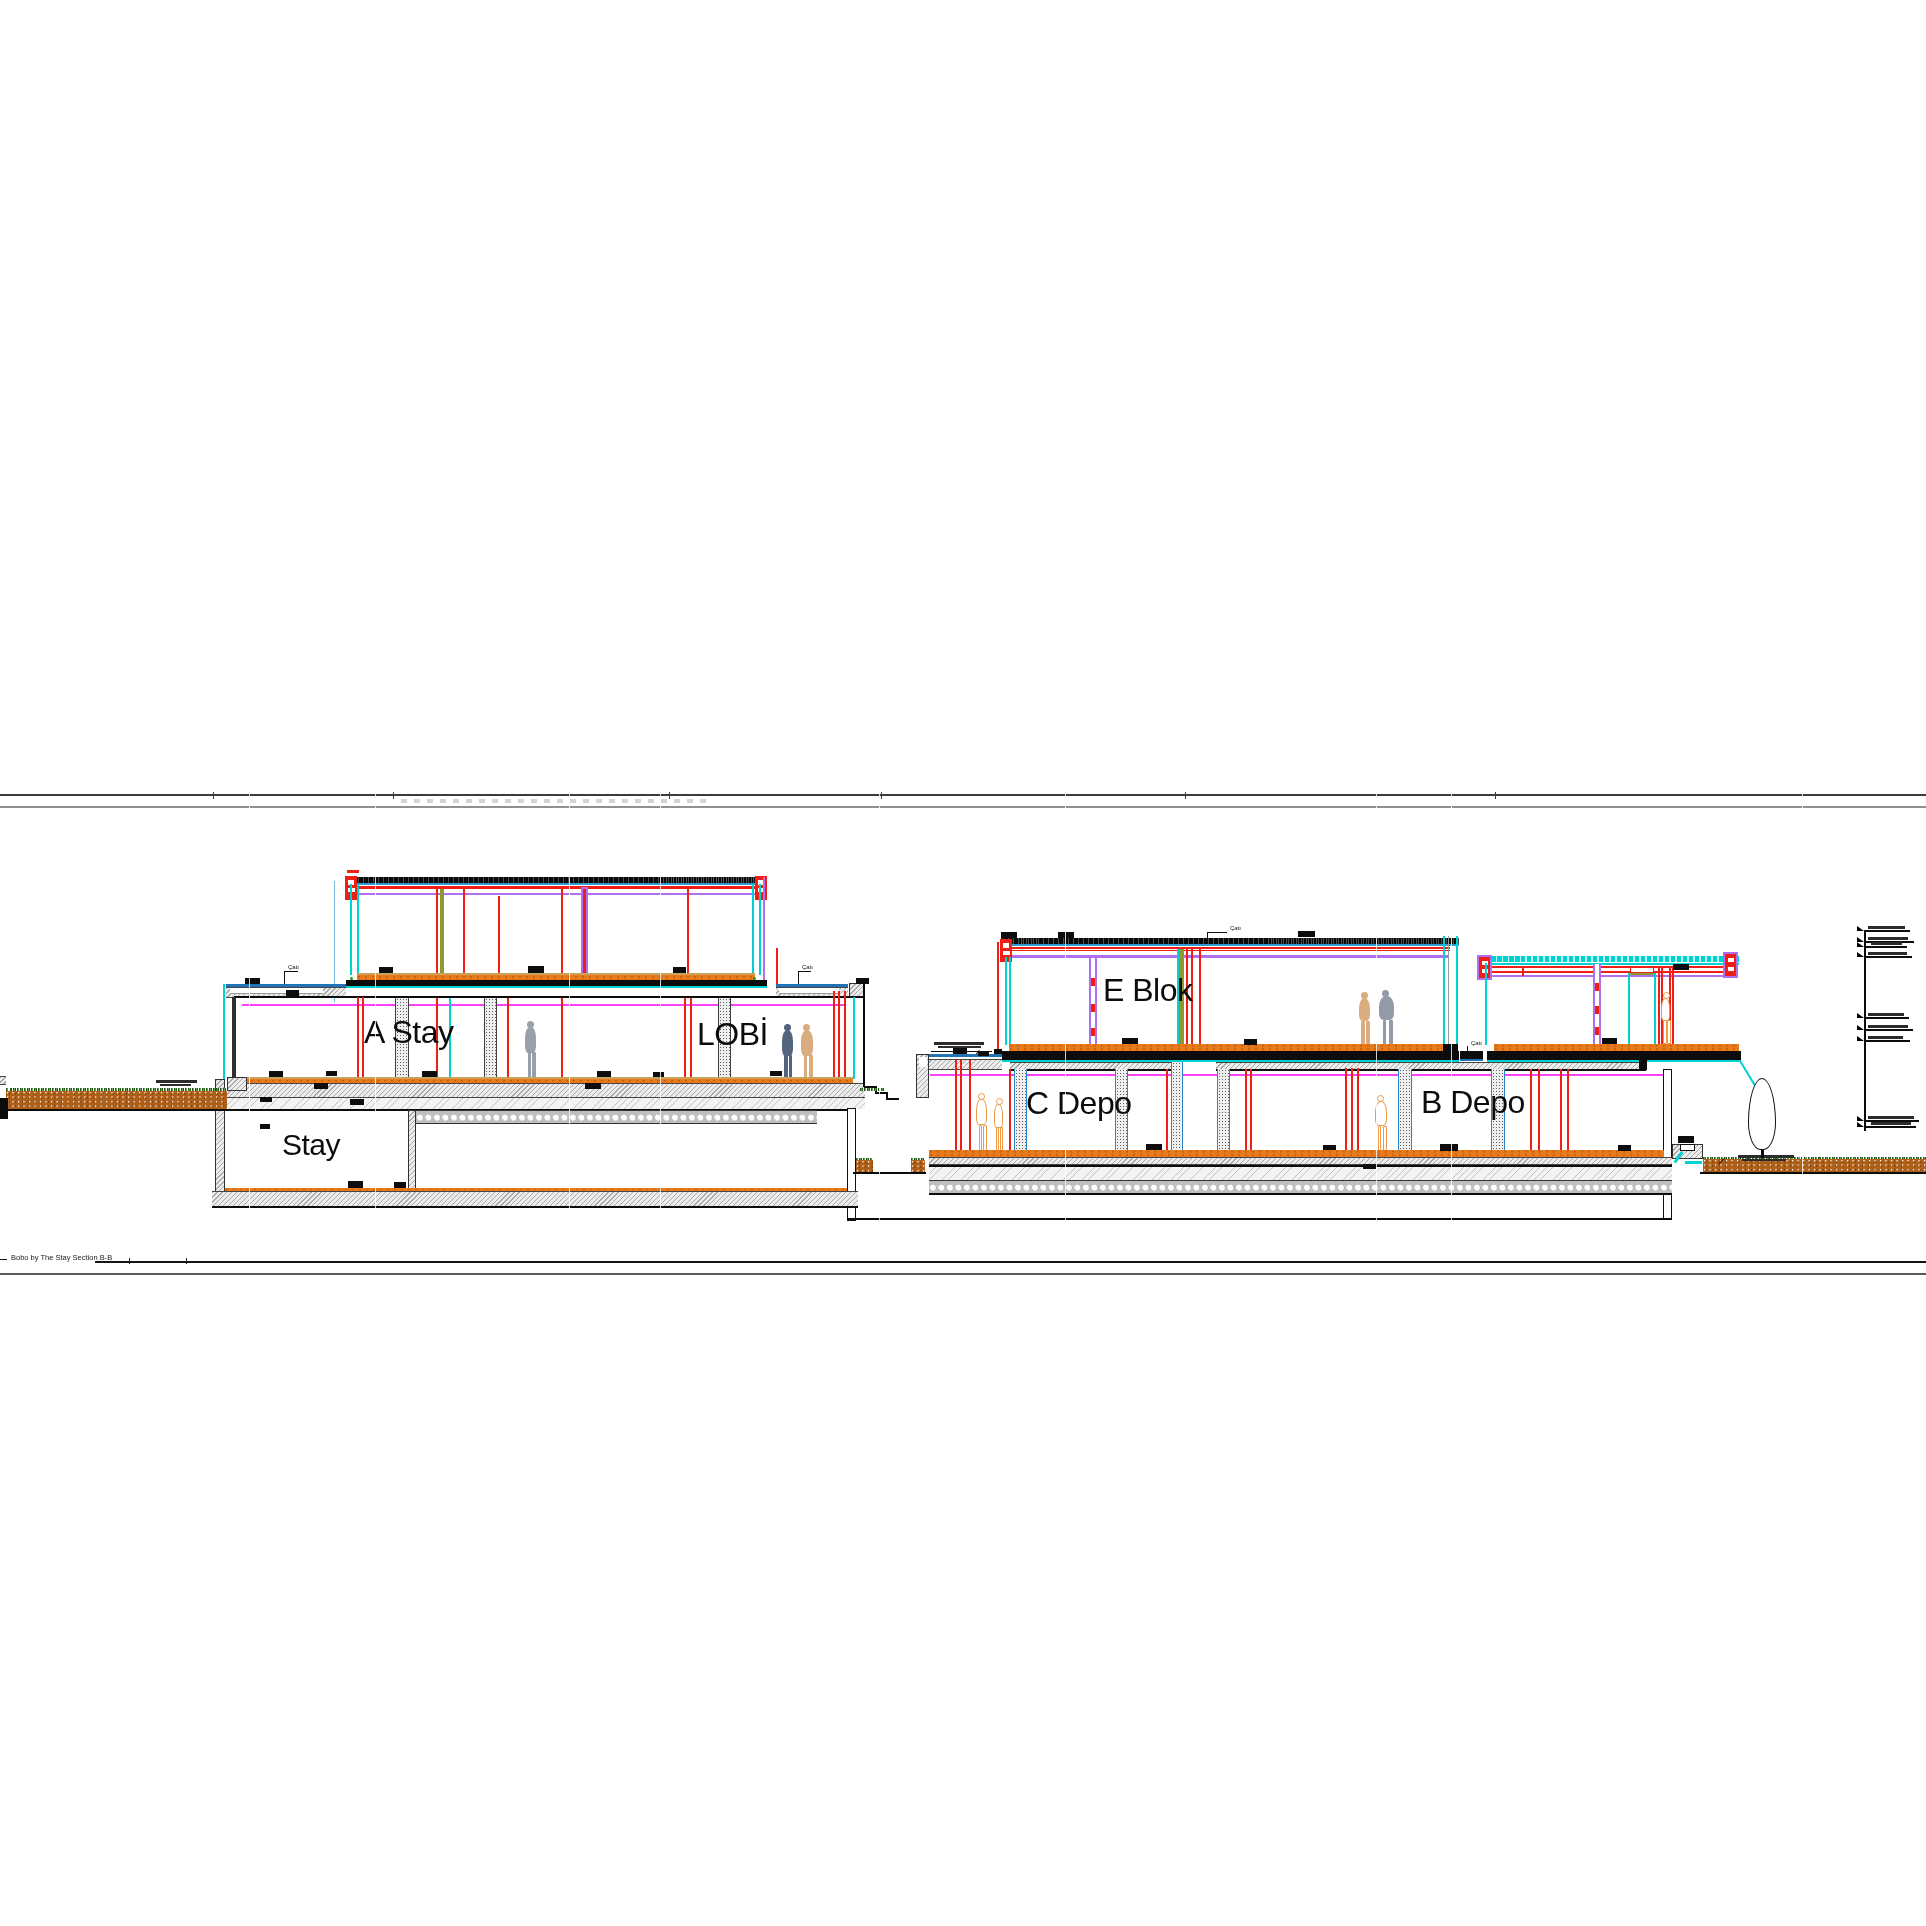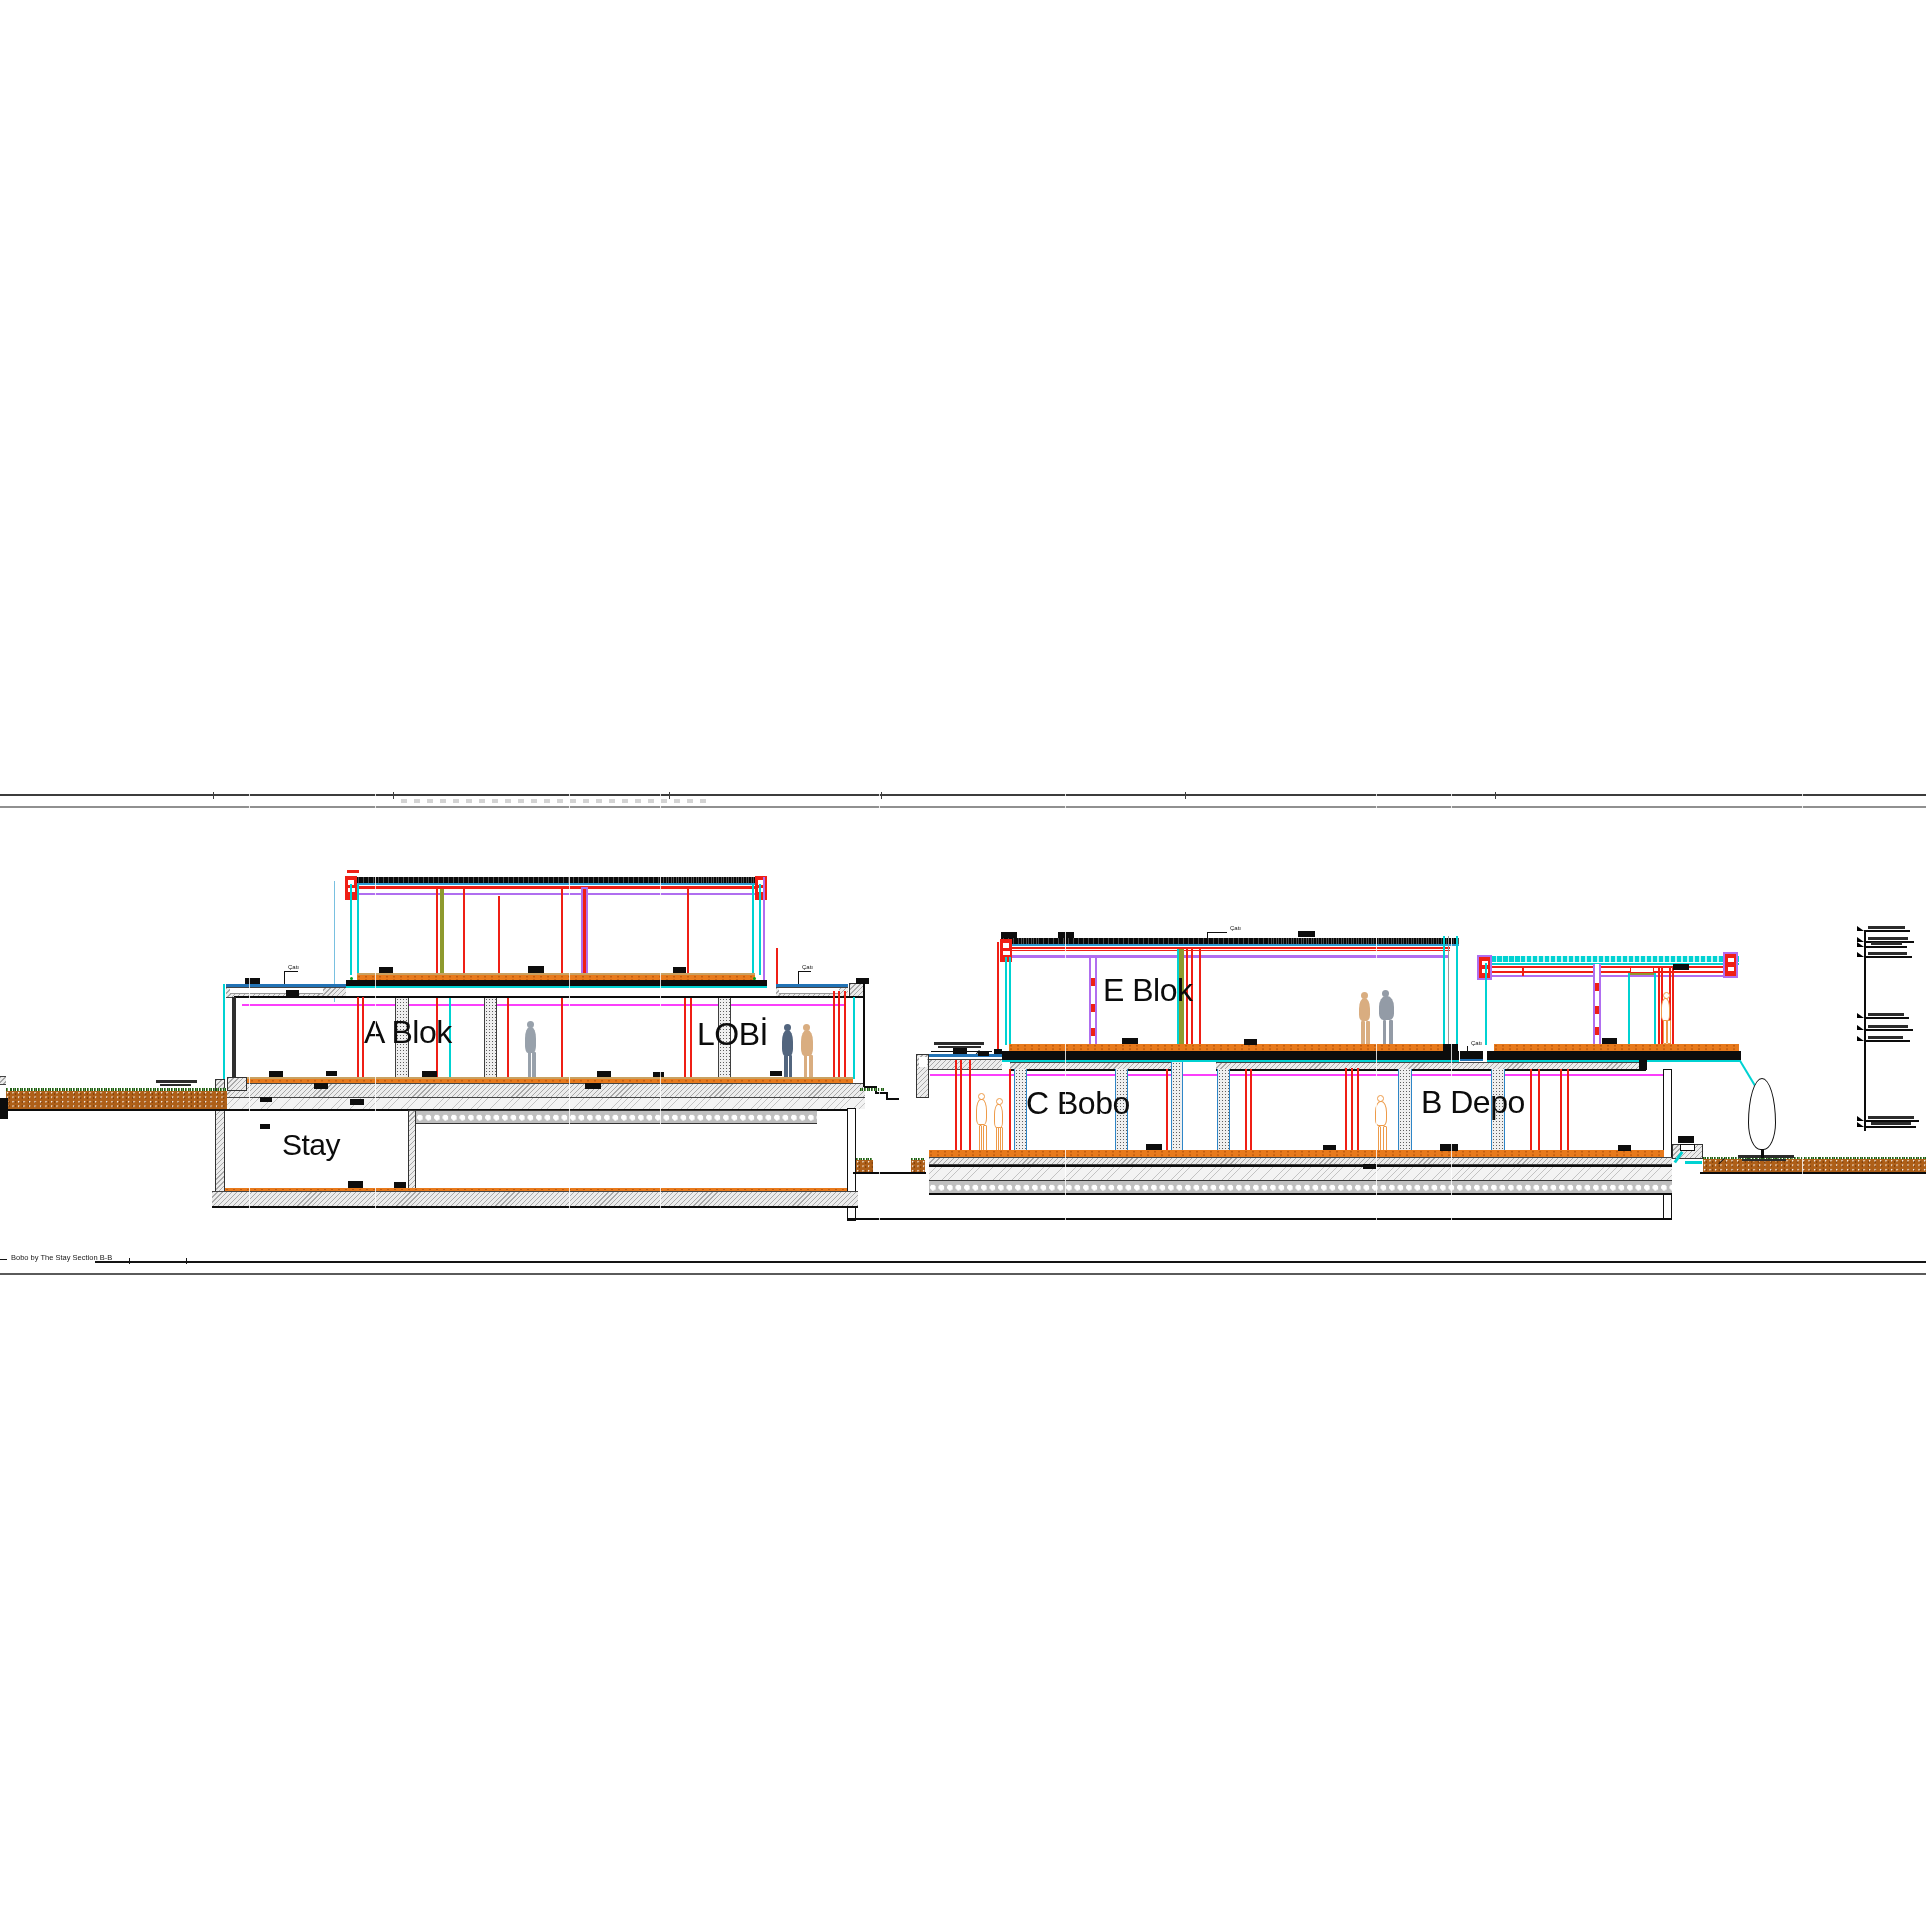--- a/index.html
+++ b/index.html
@@ -135,21 +135,21 @@
   <div class="s red" style="left:436px;top:998px;width:1.5px;height:80px"></div>
   <div class="s red" style="left:507px;top:998px;width:1.5px;height:80px"></div>
   <div class="s red" style="left:561px;top:998px;width:1.5px;height:80px"></div>
   <div class="s red" style="left:684px;top:998px;width:1.5px;height:80px"></div>
   <div class="s red" style="left:690px;top:998px;width:1.5px;height:80px"></div>
   <div class="s red" style="left:833px;top:991px;width:1.5px;height:108px"></div>
   <div class="s red" style="left:838px;top:991px;width:1.5px;height:108px"></div>
   <div class="s red" style="left:844px;top:991px;width:1.5px;height:108px"></div>
   <div class="s cyan" style="left:449px;top:998px;width:1.5px;height:80px"></div>
   <div class="s cyan" style="left:853px;top:997px;width:1.5px;height:82px"></div>
-  <span class="lbl" style="left:364px;top:1016px">A Blok</span>
+  <span class="lbl" style="left:364px;top:1016px">A Stay</span>
   <span class="lbl" style="left:697px;top:1018px">LOBİ</span>
   <div class="pers ps" style="left:523px;top:1021px;width:17px;height:58px;--c:#98a1ab">
     <i class="hd"></i>
       <i class="bd"></i>
       <i class="l1"></i>
       <i class="l2"></i>
   </div>
   <div class="pers ps" style="left:779px;top:1024px;width:18px;height:58px;--c:#52657e">
     <i class="hd"></i>
       <i class="bd"></i>
@@ -357,21 +357,21 @@
       <i class="bd"></i>
       <i class="l1"></i>
       <i class="l2"></i>
   </div>
   <div class="pers po" style="left:1372px;top:1095px;width:20px;height:57px">
     <i class="hd"></i>
       <i class="bd"></i>
       <i class="l1"></i>
       <i class="l2"></i>
   </div>
-  <span class="lbl" style="left:1026px;top:1087px">C Bobo</span>
+  <span class="lbl" style="left:1026px;top:1087px">C Depo</span>
   <span class="lbl" style="left:1421px;top:1086px">B Depo</span>
   <div class="s orb" style="left:929px;top:1150px;width:735px;height:7px"></div>
   <div class="s hat" style="left:929px;top:1157px;width:743px;height:8px"></div>
   <div class="s blk" style="left:929px;top:1165px;width:743px;height:2px"></div>
   <div class="s hat2" style="left:929px;top:1167px;width:743px;height:13.5px"></div>
   <div class="s circ" style="left:929px;top:1180px;width:743px;height:13.5px"></div>
   <div class="s blk" style="left:929px;top:1193px;width:743px;height:1.5px"></div>
   <div class="s gl" style="left:1146px;top:1144px;width:16px;height:6px"></div>
   <div class="s gl" style="left:1323px;top:1145px;width:13px;height:5px"></div>
   <div class="s gl" style="left:1440px;top:1144px;width:18px;height:6.5px"></div>

